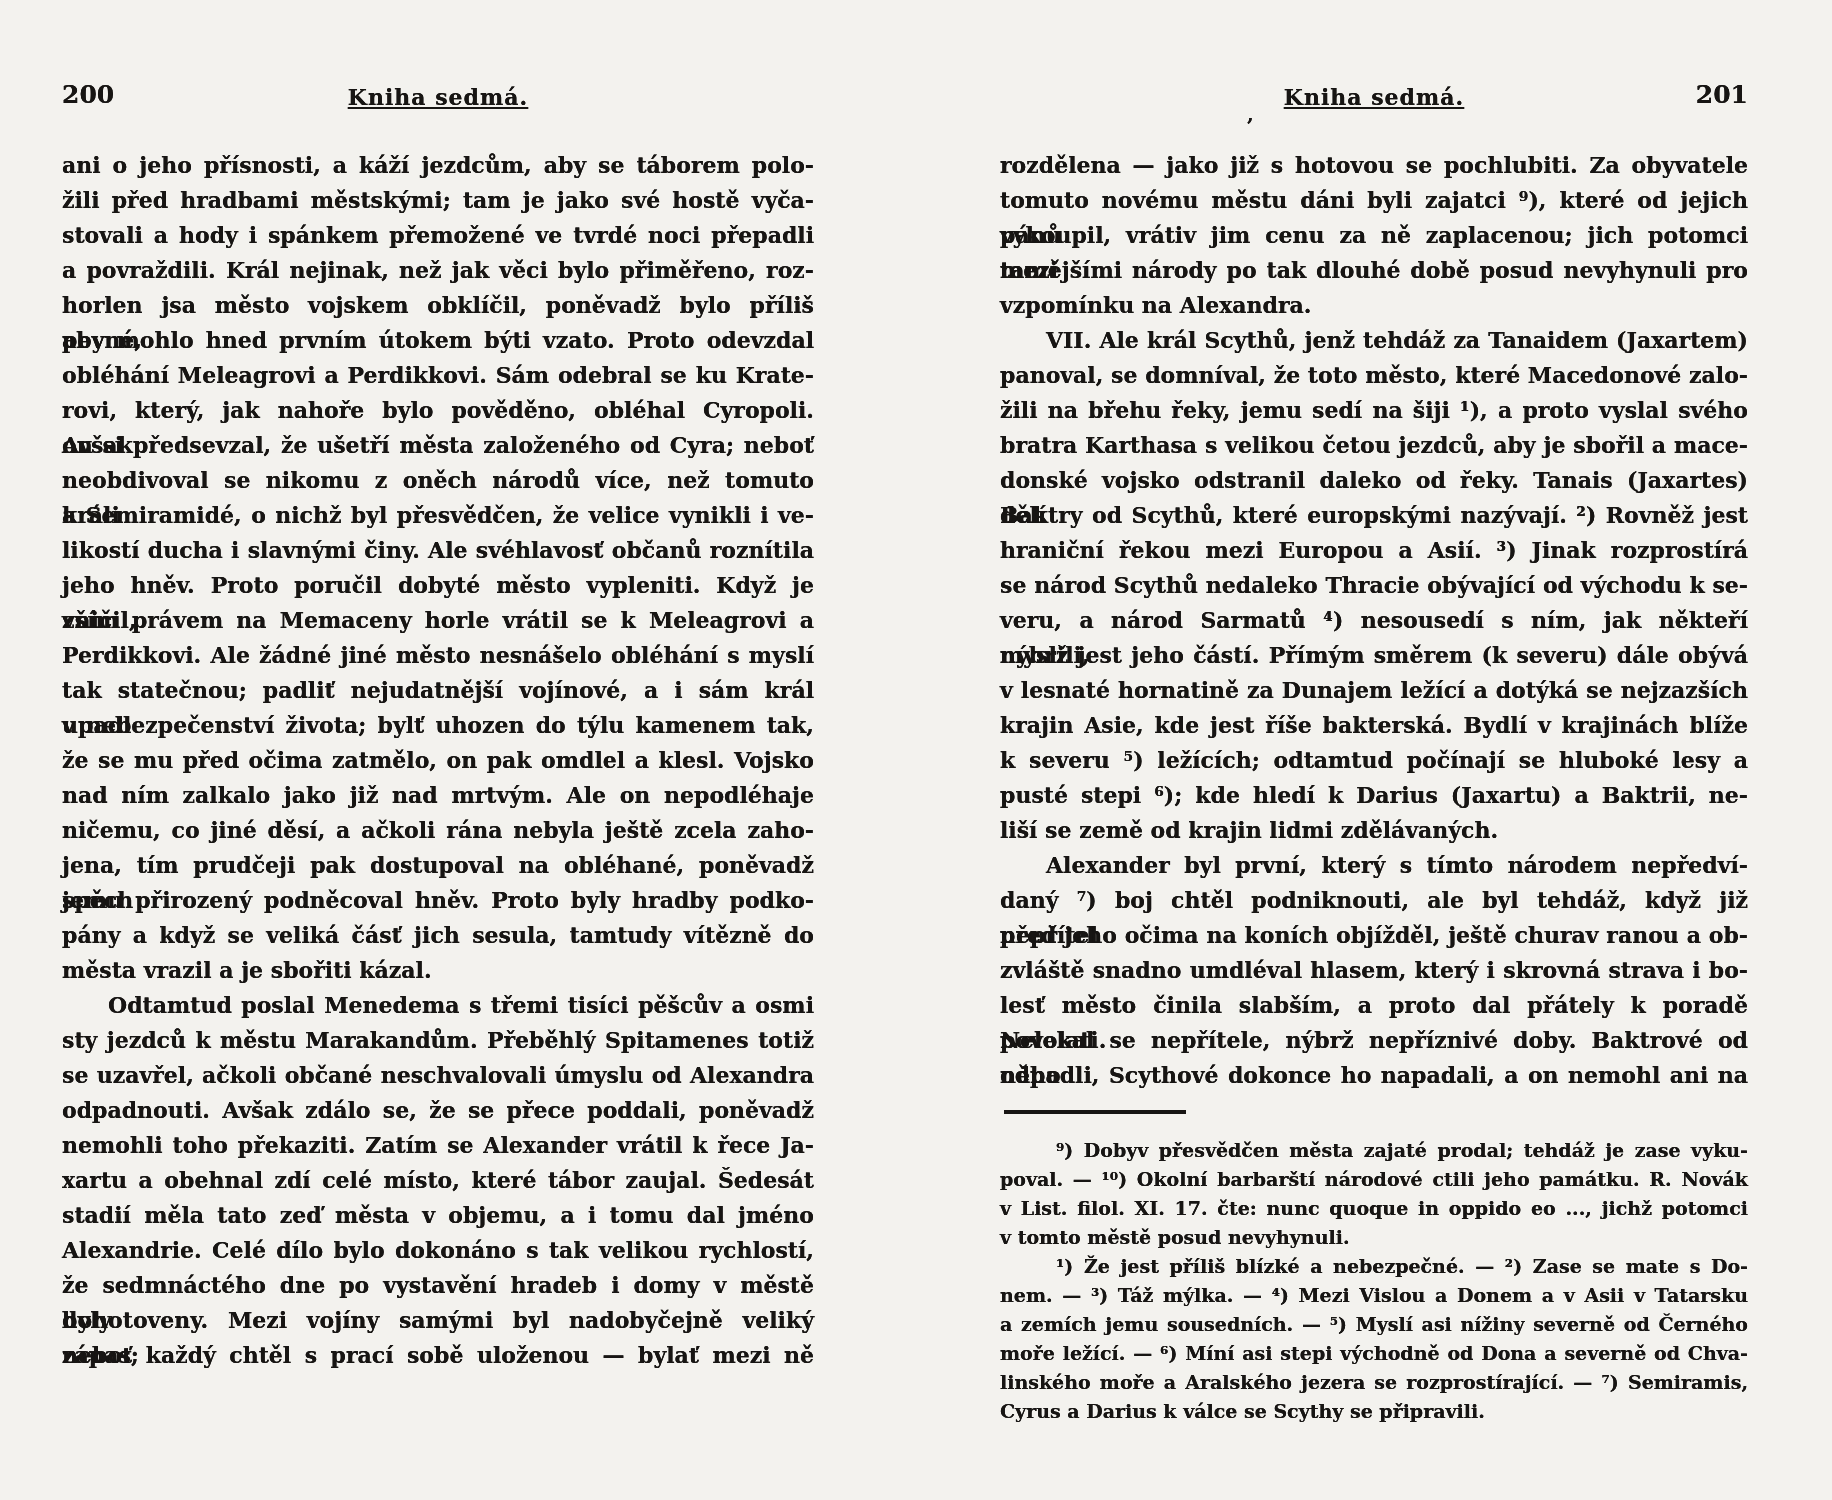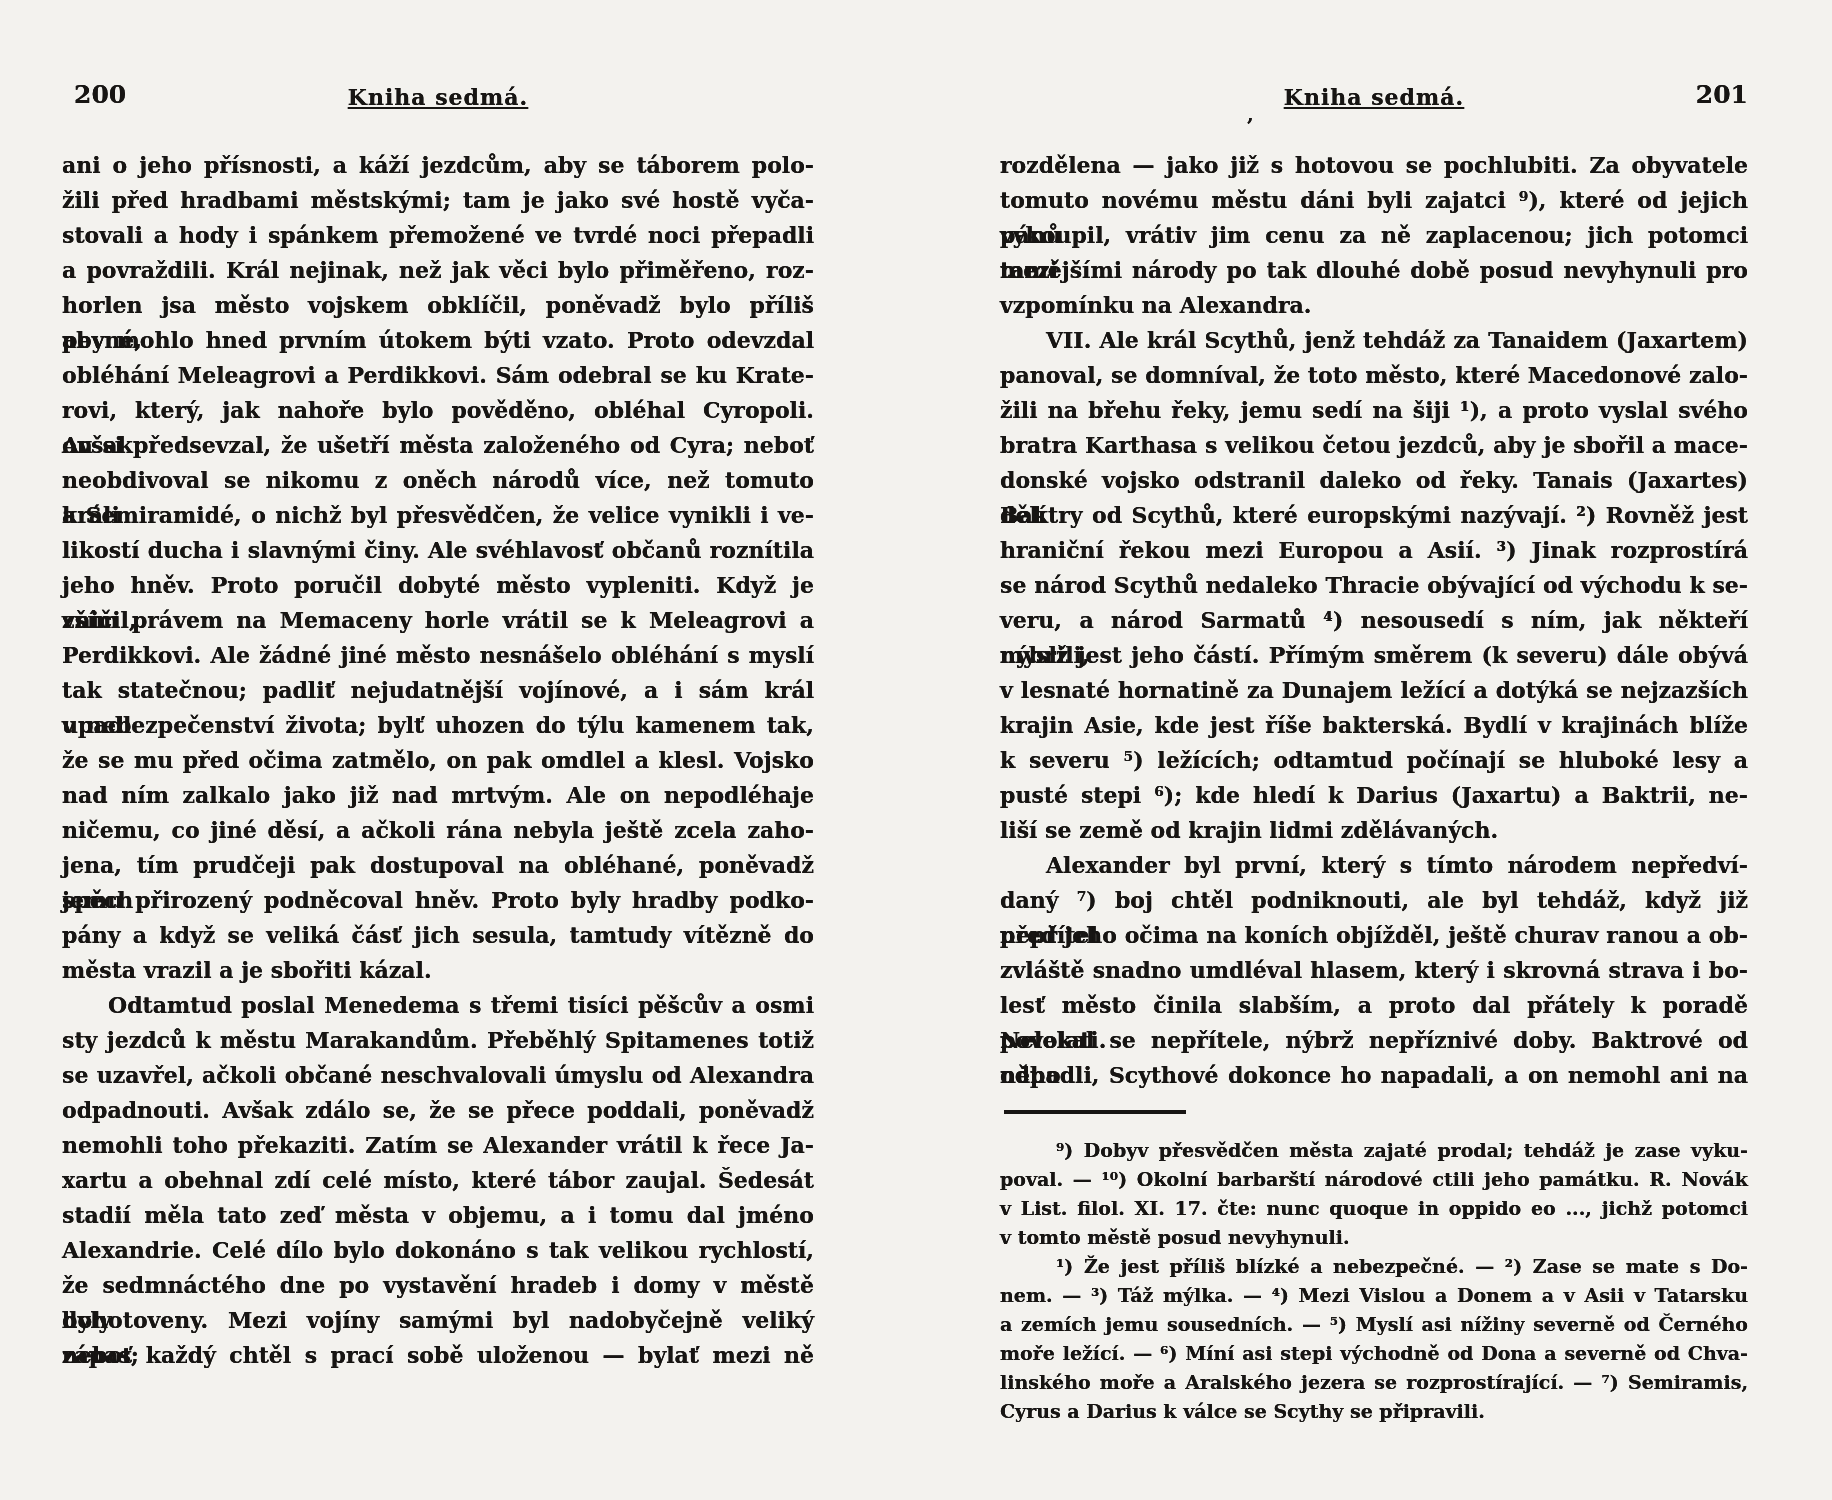--- a/index.html
+++ b/index.html
@@ -21,21 +21,21 @@
   .col-right { left: 1000px; width: 748px; }
 
   .page-head { position: relative; height: 64px; }
   .running-header {
     text-align: center;
     font-size: 22px;
     letter-spacing: 1px;
     text-decoration: underline;
   }
   .page-num { position: absolute; top: -4px; font-size: 25px; }
-  .page-num.num-left  { left: 12px; }
+  .page-num.num-left  { left: 0; }
   .page-num.num-right { right: 0; }
 
   .body-text .line {
     height: 35px; line-height: 35px;
     font-size: 22px;
     text-align: justify;
     text-align-last: justify;
   }
   .body-text .line.indent { padding-left: 46px; }
   .body-text .line.par-end { text-align-last: left; }

